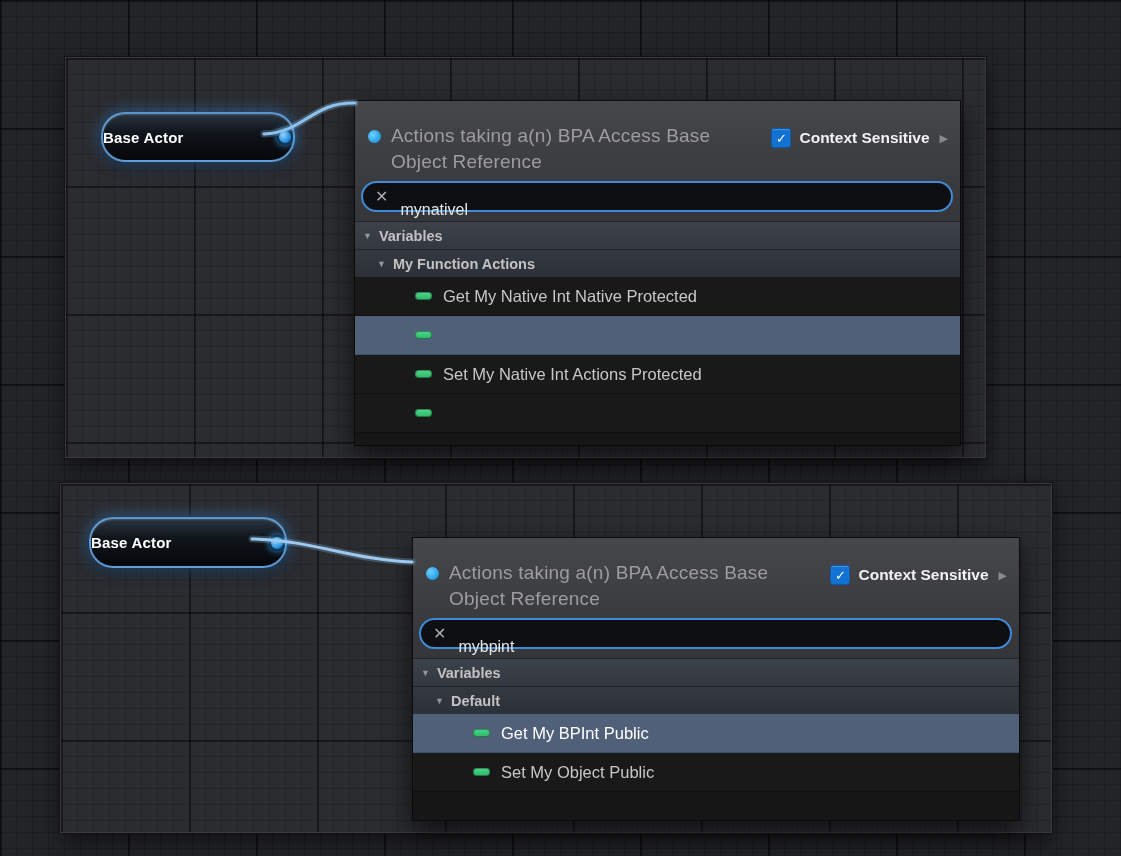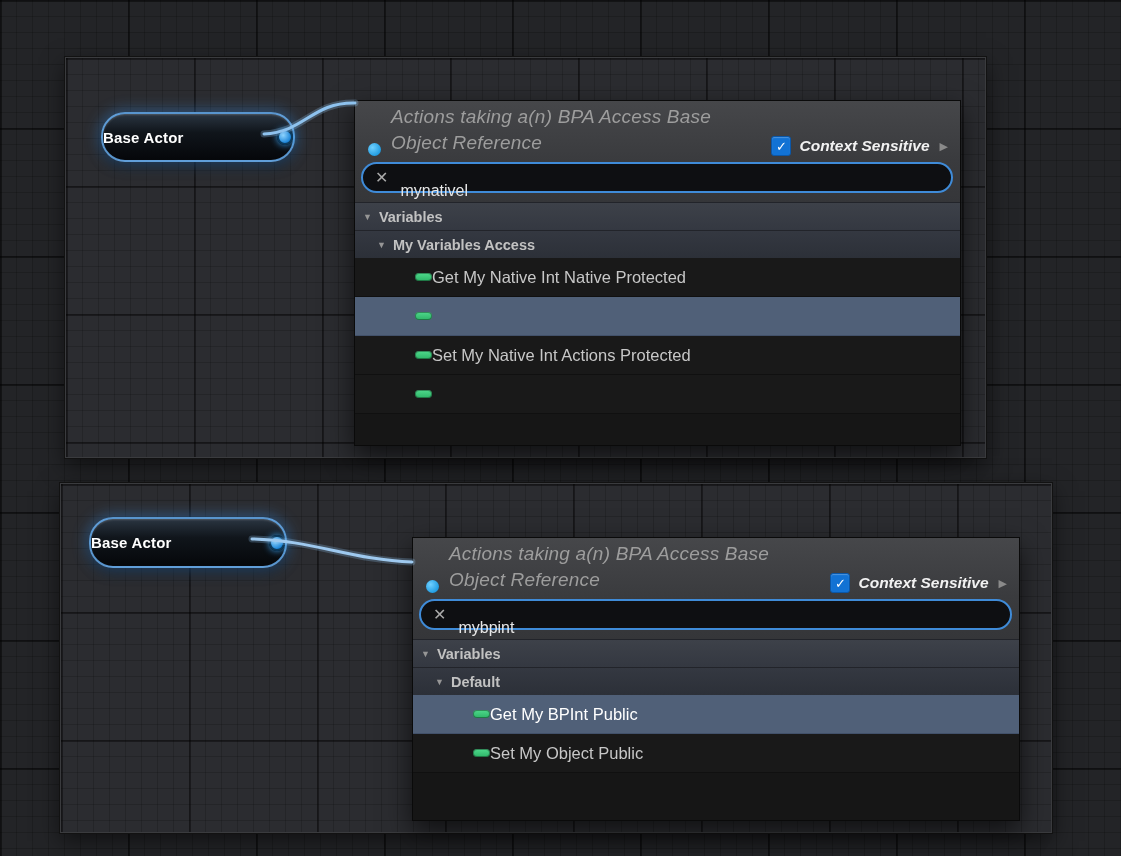--- a/index.html
+++ b/index.html
@@ -57,21 +57,21 @@
   .menu{
     position:absolute;display:flex;flex-direction:column;
     background:#161616;border:1px solid #0a0a0a;
     box-shadow:0 10px 26px rgba(0,0,0,.65);
   }
   #panel-0 .menu{left:288px;top:42px;width:605px;height:344px;}
   #panel-1 .menu{left:351px;top:53px;width:606px;height:282px;}
 
   .menu-head{
     background:linear-gradient(#46474a,#3a3b3e);
-    padding:3px 12px 4px 13px;display:flex;align-items:flex-end;font-style:italic;
+    padding:22px 12px 4px 13px;display:flex;align-items:flex-start;
   }
   .type-dot{
     width:13px;height:13px;border-radius:50%;flex:0 0 auto;
     background:radial-gradient(circle at 35% 35%,#6fd0ff,#1d9ae0 75%);
     margin-top:7px;margin-right:10px;
   }
   .menu-title{
     width:345px;color:#9d9d9d;font-size:19px;line-height:26px;letter-spacing:.2px;
   }
   .cs-group{margin-left:auto;display:flex;align-items:center;gap:8px;margin-top:5px;cursor:pointer;}
@@ -104,21 +104,21 @@
     border-top:1px solid #22242a;
   }
   .section.sub{
     padding-left:22px;
     background:linear-gradient(#343841,#2c3038);
   }
   .tri{color:#969696;font-size:9px;}
 
   .list{flex:1;background:#161616;display:flex;flex-direction:column;}
   .item{
-    height:38px;flex:0 0 auto;display:flex;align-items:center;
+    height:38px;flex:0 0 auto;display:flex;align-items:center;gap:11px;
     padding-left:60px;color:#c7c7c7;font-size:16.5px;cursor:pointer;
     border-bottom:1px solid rgba(0,0,0,.35);
     background:#191919;
   }
   .item.selected{background:#506078;color:#fff;border-bottom-color:#42516a;}
   .pill{
     width:17px;height:8px;border-radius:4px;flex:0 0 auto;
     background:linear-gradient(#4fd98c,#2eb568);
     box-shadow:inset 0 0 0 1px rgba(0,0,0,.35);
   }
@@ -155,21 +155,21 @@
           <input class="search-input" spellcheck="false" value="mynativel" style="">
         </div>
       </div>
 
       <div class="section">
         <span class="tri">▼</span>
         <span>Variables</span>
       </div>
       <div class="section sub">
         <span class="tri">▼</span>
-        <span>My Variables Access</span>
+        <span>My Function Actions</span>
       </div>
 
       <div class="list">
         <div class="item">
           <span class="pill"></span>
           <span>Get My Native Int Native Protected</span>
         </div>
         <div class="item selected">
           <span class="pill"></span>
         </div>

